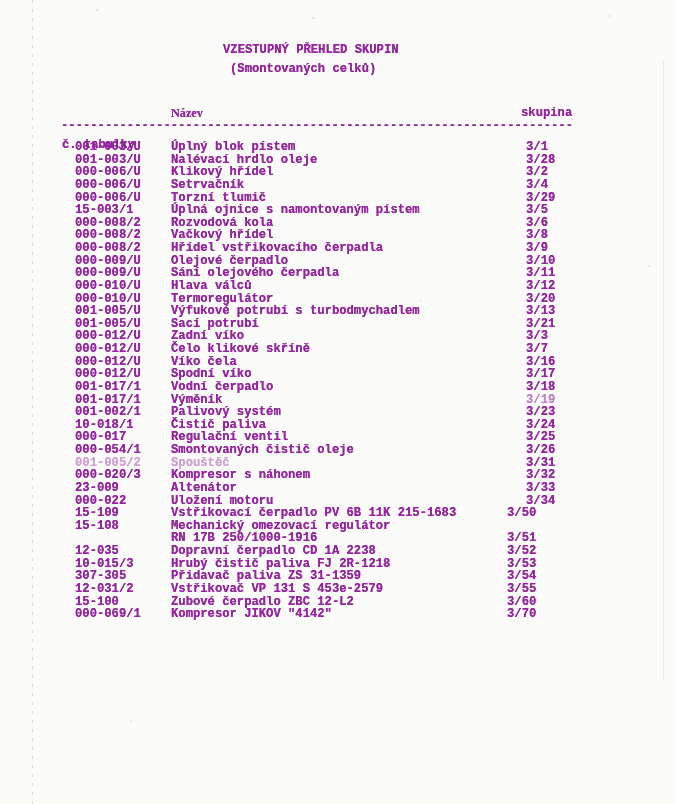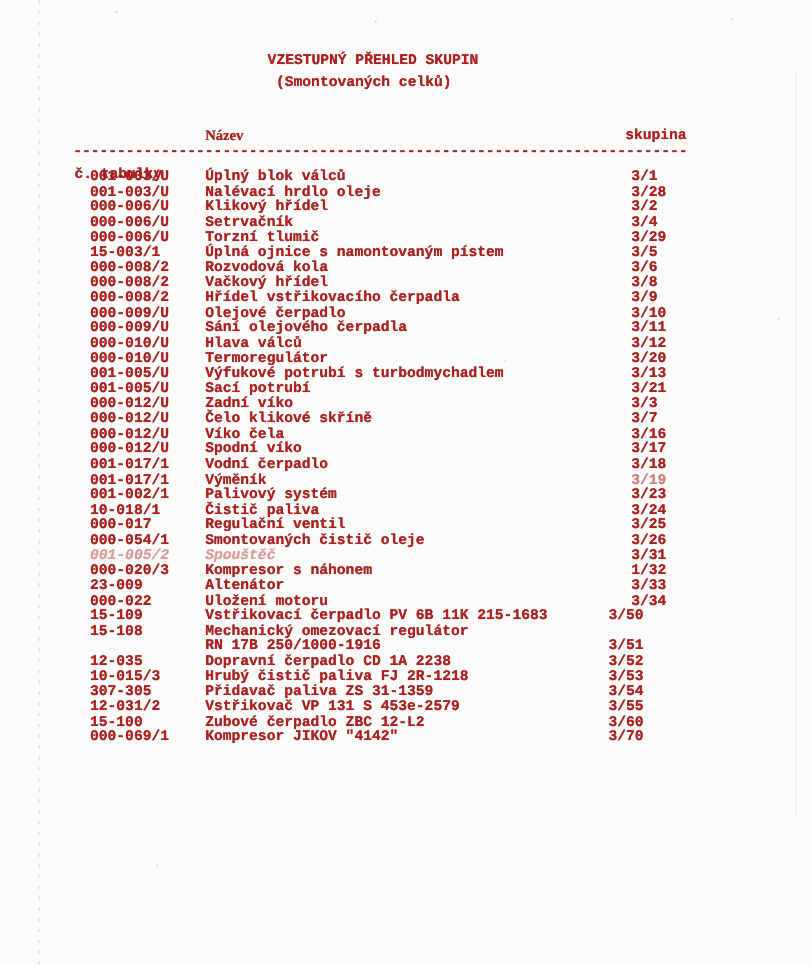--- a/index.html
+++ b/index.html
@@ -5,40 +5,40 @@
   html,body{margin:0;padding:0;}
   body{
     width:676px;height:804px;
     background:#fbfbf9;
     position:relative;
     overflow:hidden;
     font-family:"Liberation Mono","DejaVu Sans Mono",monospace;
   }
   .page{
     position:absolute;inset:0;
-    color:#b91c1c;
+    color:#a21caf;
     font-weight:700;
     font-size:12.2px;
     line-height:12.63px;
     text-shadow:0 0 .6px rgba(30,28,25,.75);
   }
   .title1{position:absolute;left:223px;top:44px;white-space:pre;}
   .title2{position:absolute;left:230px;top:63px;white-space:pre;}
   .h-col1{position:absolute;left:62px;top:107px;white-space:pre;margin-top:32px;}
   .h-col2{position:absolute;left:171px;top:107px;white-space:pre;font-family:Liberation Serif, serif;}
   .h-col3{position:absolute;left:521px;top:107px;white-space:pre;}
   .divider{position:absolute;left:61px;top:120px;white-space:pre;letter-spacing:0;}
   .rows{position:absolute;left:0;top:141px;width:568px;}
   .row{position:relative;height:12.63px;}
   .cell{position:absolute;top:0;white-space:pre;}
   .num{left:75px;}
   .name{left:171px;}
   .group{left:526px;}
   .group.shift{left:507px;}
-  .faded{opacity:.42;filter:blur(.3px);font-style:italic;}
+  .faded{opacity:.42;filter:blur(.3px);}
   .faded-g{opacity:.55;}
   
   .scan-edge-left{
     position:absolute;left:32px;top:0;width:1px;height:804px;
     background:repeating-linear-gradient(to bottom,
       rgba(140,140,140,.30) 0 3px, rgba(140,140,140,0) 3px 9px);
   }
   .scan-edge-right{
     position:absolute;left:663px;top:60px;width:1px;height:620px;
     background:rgba(150,150,150,.15);
@@ -69,21 +69,21 @@
 
   <div class="h-col1">č. tabulky</div>
   <div class="h-col2">Název</div>
   <div class="h-col3">skupina</div>
 
   <div class="divider">----------------------------------------------------------------------</div>
 
   <div class="rows">
       <div class="row">
         <span class="cell num">001-003/U</span>
-        <span class="cell name">Úplný blok válců</span>
+        <span class="cell name">Úplný blok pístem</span>
         <span class="cell group">3/1</span>
       </div>
       <div class="row">
         <span class="cell num">001-003/U</span>
         <span class="cell name">Nalévací hrdlo oleje</span>
         <span class="cell group">3/28</span>
       </div>
       <div class="row">
         <span class="cell num">000-006/U</span>
         <span class="cell name">Klikový hřídel</span>
@@ -200,21 +200,21 @@
         <span class="cell group">3/26</span>
       </div>
       <div class="row">
         <span class="cell num faded">001-005/2</span>
         <span class="cell name faded">Spouštěč</span>
         <span class="cell group">3/31</span>
       </div>
       <div class="row">
         <span class="cell num">000-020/3</span>
         <span class="cell name">Kompresor s náhonem</span>
-        <span class="cell group">1/32</span>
+        <span class="cell group">3/32</span>
       </div>
       <div class="row">
         <span class="cell num">23-009</span>
         <span class="cell name">Altenátor</span>
         <span class="cell group">3/33</span>
       </div>
       <div class="row">
         <span class="cell num">000-022</span>
         <span class="cell name">Uložení motoru</span>
         <span class="cell group">3/34</span>

